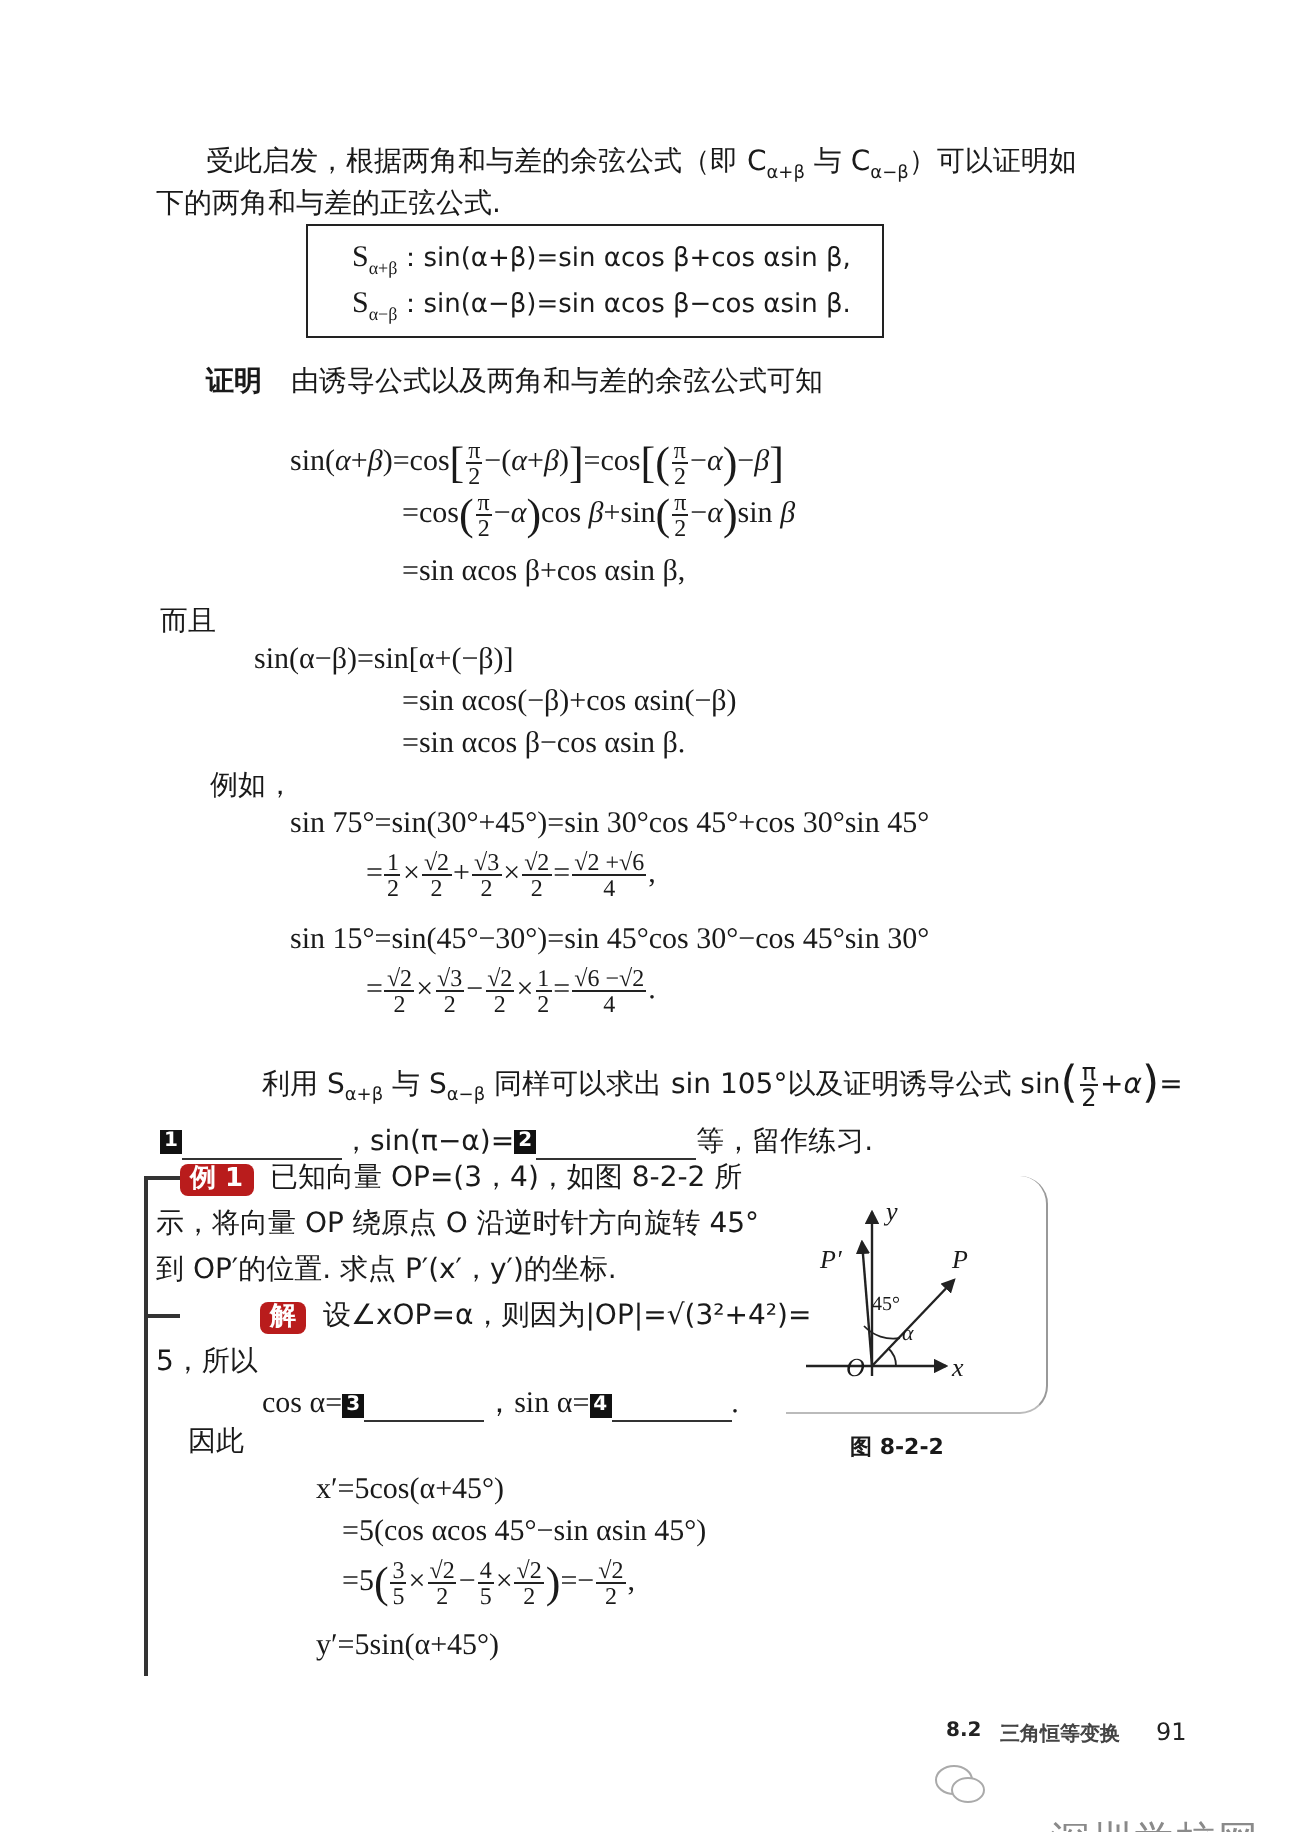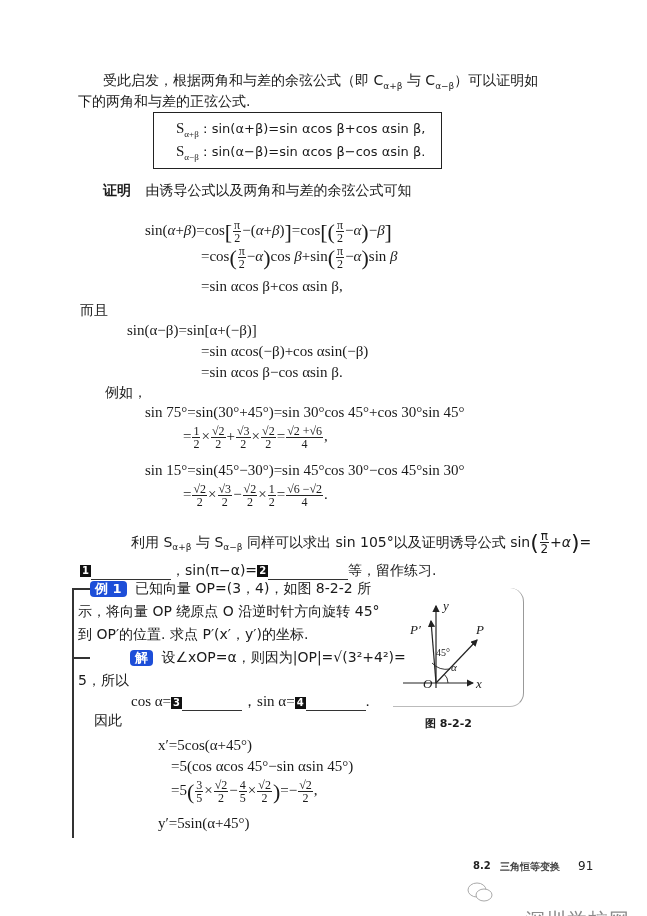--- a/index.html
+++ b/index.html
@@ -20,21 +20,21 @@
   }
   .frac { display: inline-flex; flex-direction: column; align-items: center; vertical-align: middle; font-size: 12px; line-height: 12px; margin: 0 1px; }
   .frac .num { border-bottom: 1px solid #222; padding: 0 1px; }
   .blank-num {
     display: inline-block; background: #111; color: #fff; font-size: 10px; font-weight: bold;
     width: 11px; height: 12px; line-height: 12px; text-align: center; vertical-align: middle;
     font-family: "DejaVu Sans", sans-serif;
   }
   .blank-line { display: inline-block; border-bottom: 1px solid #333; vertical-align: bottom; height: 14px; }
   .tag {
-    display: inline-block; background: #1d4ed8; color: #fff; font-weight: bold; font-size: 13px;
+    display: inline-block; background: #b91c1c; color: #fff; font-weight: bold; font-size: 13px;
     padding: 0 5px; border-radius: 4px; line-height: 16px;
     font-family: "DejaVu Sans", sans-serif;
   }
   .example-rule { position: absolute; background: #333; }
   .figure-box {
     position: absolute; left: 393px; top: 588px; width: 130px; height: 118px;
     border-right: 1.5px solid #999; border-bottom: 1.5px solid #bbb; border-radius: 0 14px 14px 0;
   }
   .footer { font-family: "DejaVu Sans", sans-serif; font-size: 10px; font-weight: bold; color: #222; }
   .watermark { font-family: "DejaVu Sans", sans-serif; font-size: 20px; color: #8a8a8a; letter-spacing: 1px; }

